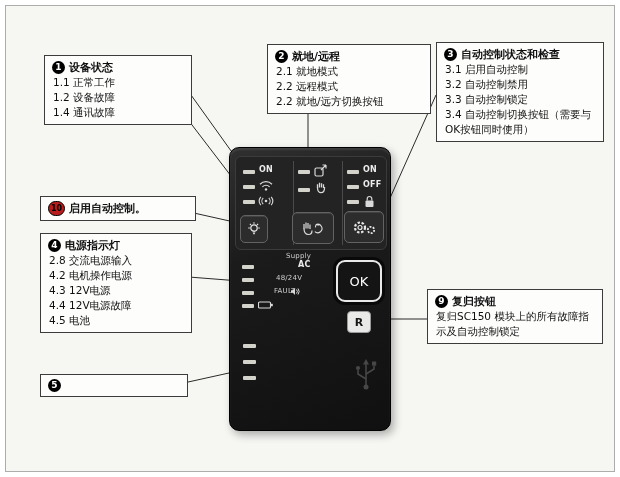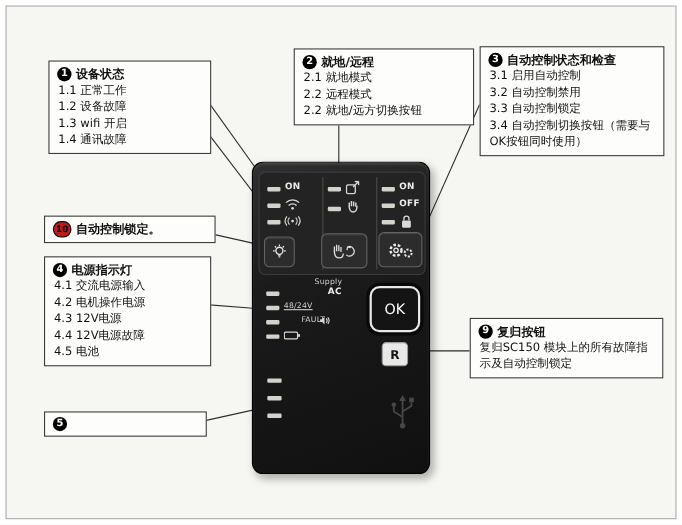--- a/index.html
+++ b/index.html
@@ -76,21 +76,20 @@
   <polyline points="427,319 390,319 372,321" fill="none" stroke="#2b2b2b" stroke-width="1"></polyline>
 </svg>
 
 <div class="callout" style="left:44px;top:55px;width:132px;">
   <div class="callout-title">
     <span class="bullet">1</span>
     <span>设备状态</span>
   </div>
   <div class="callout-item">1.1 正常工作</div>
   <div class="callout-item">1.2 设备故障</div>
-  <div class="callout-item">1.3 wifi 开启</div>
   <div class="callout-item">1.4 通讯故障</div>
 </div>
 
 <div class="callout" style="left:267px;top:44px;width:148px;">
   <div class="callout-title">
     <span class="bullet">2</span>
     <span>就地/远程</span>
   </div>
   <div class="callout-item">2.1 就地模式</div>
   <div class="callout-item">2.2 远程模式</div>
@@ -104,30 +103,30 @@
   </div>
   <div class="callout-item">3.1 启用自动控制</div>
   <div class="callout-item">3.2 自动控制禁用</div>
   <div class="callout-item">3.3 自动控制锁定</div>
   <div class="callout-item">3.4 自动控制切换按钮（需要与OK按钮同时使用）</div>
 </div>
 
 <div class="callout" style="left:40px;top:196px;width:140px;">
   <div class="callout-title">
     <span class="bullet outline">10</span>
-    <span>自动控制锁定。</span>
+    <span>启用自动控制。</span>
   </div>
 </div>
 
 <div class="callout" style="left:40px;top:233px;width:136px;">
   <div class="callout-title">
     <span class="bullet">4</span>
     <span>电源指示灯</span>
   </div>
-  <div class="callout-item">4.1 交流电源输入</div>
+  <div class="callout-item">2.8 交流电源输入</div>
   <div class="callout-item">4.2 电机操作电源</div>
   <div class="callout-item">4.3 12V电源</div>
   <div class="callout-item">4.4 12V电源故障</div>
   <div class="callout-item">4.5 电池</div>
 </div>
 
 <div class="callout" style="left:40px;top:374px;width:132px;">
   <div class="callout-title" style="font-size:12px;">
     <span class="bullet">5</span>
   </div>
@@ -211,21 +210,21 @@
       </svg>
     </div>
   </div>
 
   <span class="dtext small" style="left:56px;top:104px;">Supply</span>
 
   <div class="led" style="left:12px;top:117px;"></div>
   <span class="dtext" style="left:28px;top:112px;margin-left:40px;">AC</span>
 
   <div class="led" style="left:12px;top:130px;"></div>
-  <span class="dtext small" style="left:28px;top:126px;text-decoration:underline;">48/24V</span>
+  <span class="dtext small" style="left:46px;top:126px;">48/24V</span>
 
   <div class="led" style="left:12px;top:143px;"></div>
   <span class="dtext small" style="left:44px;top:139px;">FAULT</span>
   <svg class="icon" style="left:60px;top:139px;" width="10" height="9" viewBox="0 0 10 9">
     <path d="M1 3.2h1.8L5 1v7L2.8 5.8H1z" fill="#d9d9d9"></path>
     <path d="M6.5 2.5a3 3 0 0 1 0 4M8 1.5a4.8 4.8 0 0 1 0 6" stroke="#d9d9d9" stroke-width="1" fill="none"></path>
   </svg>
 
   <div class="led" style="left:12px;top:156px;"></div>
   <svg class="icon" style="left:28px;top:153px;" width="15" height="8" viewBox="0 0 15 8">

